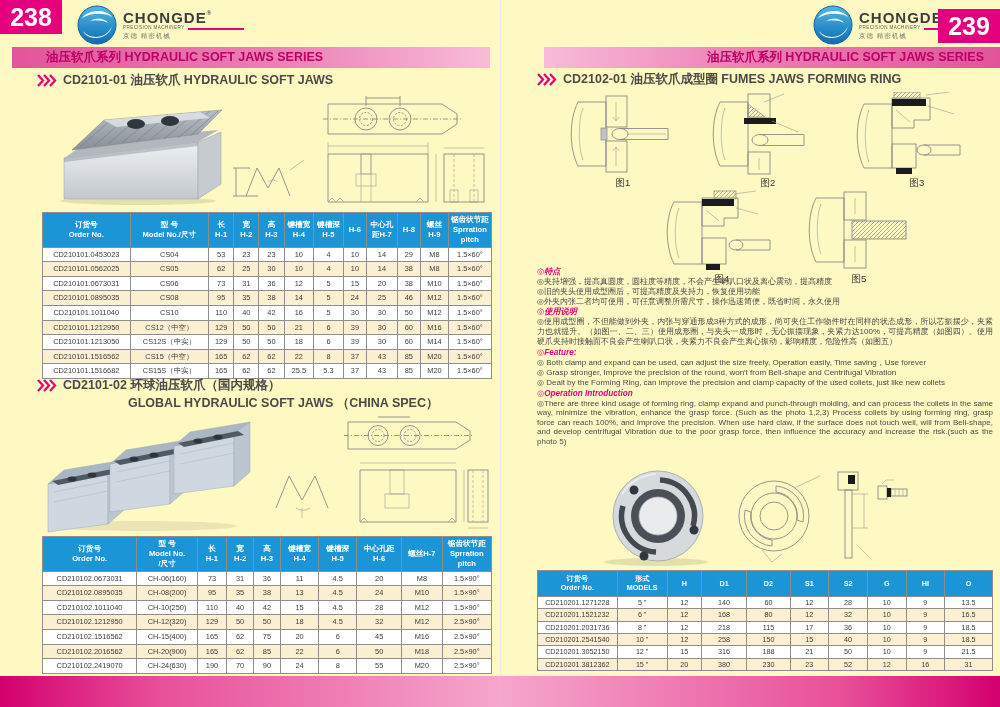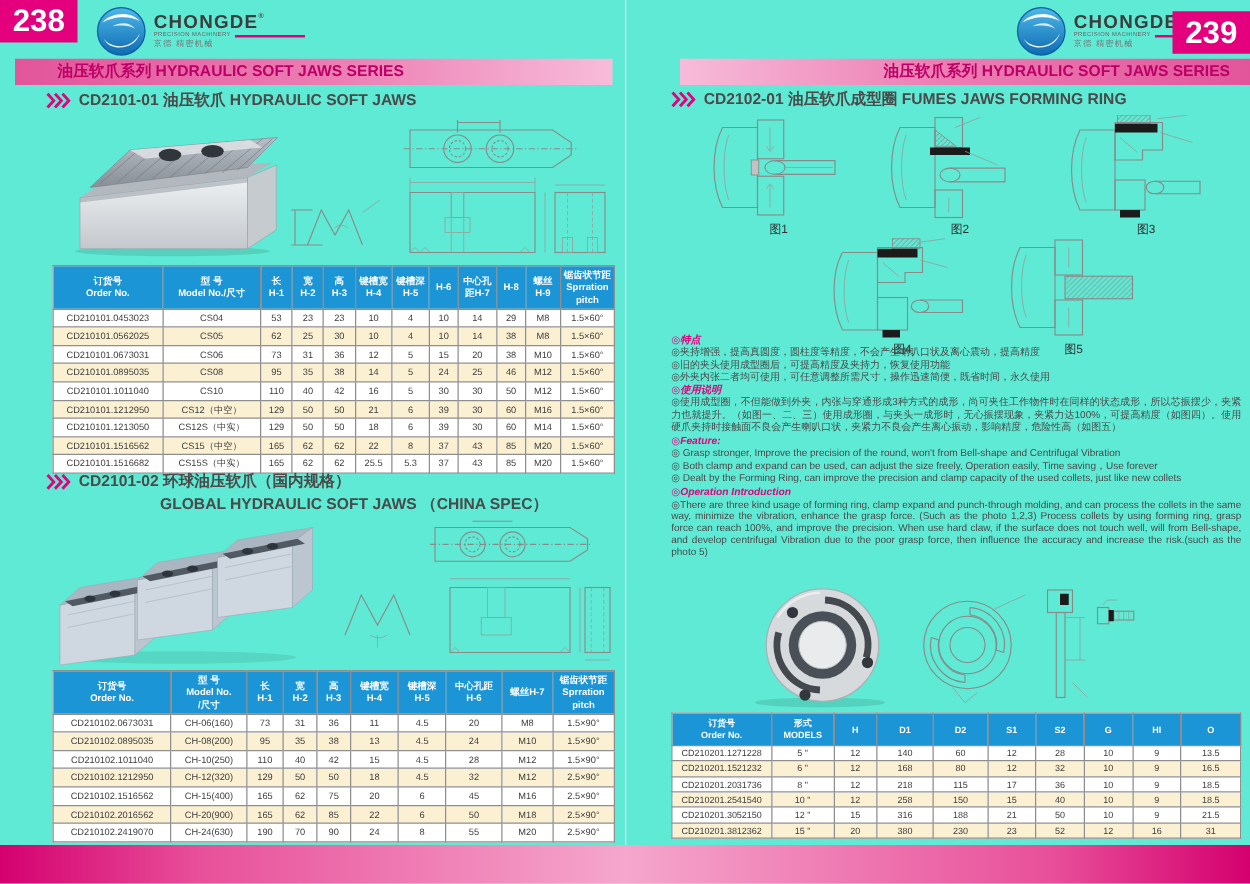--- a/index.html
+++ b/index.html
@@ -1,16 +1,16 @@
 <!DOCTYPE html>
 <html><head>
 <meta charset="utf-8">
 <style>
   html,body{margin:0;padding:0;background:#fff;}
-  #canvas{position:relative;width:1000px;height:707px;background:#5eead4;
+  #canvas{position:relative;width:1000px;height:707px;background:#fef9c3;
           font-family:"Liberation Sans","DejaVu Sans",sans-serif;overflow:hidden;}
   .abs{position:absolute;}
   
   .pageno{background:#E4007D;color:#fff;font-size:25px;font-weight:bold;
           width:62px;height:34px;line-height:34px;text-align:center;}
   
   .logo{display:flex;align-items:center;gap:5px;}
   .logo-text{line-height:1;}
   .brand{font-size:15px;font-weight:bold;color:#3c3c3c;letter-spacing:1px;}
   .brand .reg{font-size:6px;vertical-align:top;color:#555;}
@@ -631,22 +631,22 @@
   </div>
 
   <div class="abs txt" style="left:537px;top:266px;">
     <div class="ph">◎特点</div>
     <div class="li">◎夹持增强，提高真圆度，圆柱度等精度，不会产生喇叭口状及离心震动，提高精度</div>
     <div class="li">◎旧的夹头使用成型圈后，可提高精度及夹持力，恢复使用功能</div>
     <div class="li">◎外夹内张二者均可使用，可任意调整所需尺寸，操作迅速简便，既省时间，永久使用</div>
     <div class="ph">◎使用说明</div>
     <div class="para">◎使用成型圈，不但能做到外夹，内张与穿通形成3种方式的成形，尚可夹住工作物件时在同样的状态成形，所以芯振摆少，夹紧力也就提升。（如图一、二、三）使用成形圈，与夹头一成形时，无心振摆现象，夹紧力达100%，可提高精度（如图四）。使用硬爪夹持时接触面不良会产生喇叭口状，夹紧力不良会产生离心振动，影响精度，危险性高（如图五）</div>
     <div class="ph">◎Feature:</div>
+    <div class="li">◎ Both clamp and expand can be used, can adjust the size freely, Operation easily, Time saving，Use forever</div>
     <div class="li">◎ Grasp stronger, Improve the precision of the round, won't from Bell-shape and Centrifugal Vibration</div>
-    <div class="li">◎ Both clamp and expand can be used, can adjust the size freely, Operation easily, Time saving，Use forever</div>
     <div class="li">◎ Dealt by the Forming Ring, can improve the precision and clamp capacity of the used collets, just like new collets</div>
     <div class="ph">◎Operation Introduction</div>
     <div class="para">◎There are three kind usage of forming ring, clamp expand and punch-through molding, and can process the collets in the same way, minimize the vibration, enhance the grasp force. (Such as the photo 1,2,3) Process collets by using forming ring, grasp force can reach 100%, and improve the precision. When use hard claw, if the surface does not touch well, will from Bell-shape, and develop centrifugal Vibration due to the poor grasp force, then influence the accuracy and increase the risk.(such as the photo 5)</div>
   </div>
 
   <div class="abs" style="left:598px;top:466px;">
     <svg width="125" height="102" viewBox="0 0 125 102">
       <ellipse cx="58" cy="96" rx="52" ry="4" fill="rgba(0,0,0,0.10)"></ellipse>
       <circle cx="60" cy="50" r="45" fill="#d6dadd" stroke="#aab0b5" stroke-width="1"></circle>
       <circle cx="60" cy="50" r="27" fill="#4a5057"></circle>

